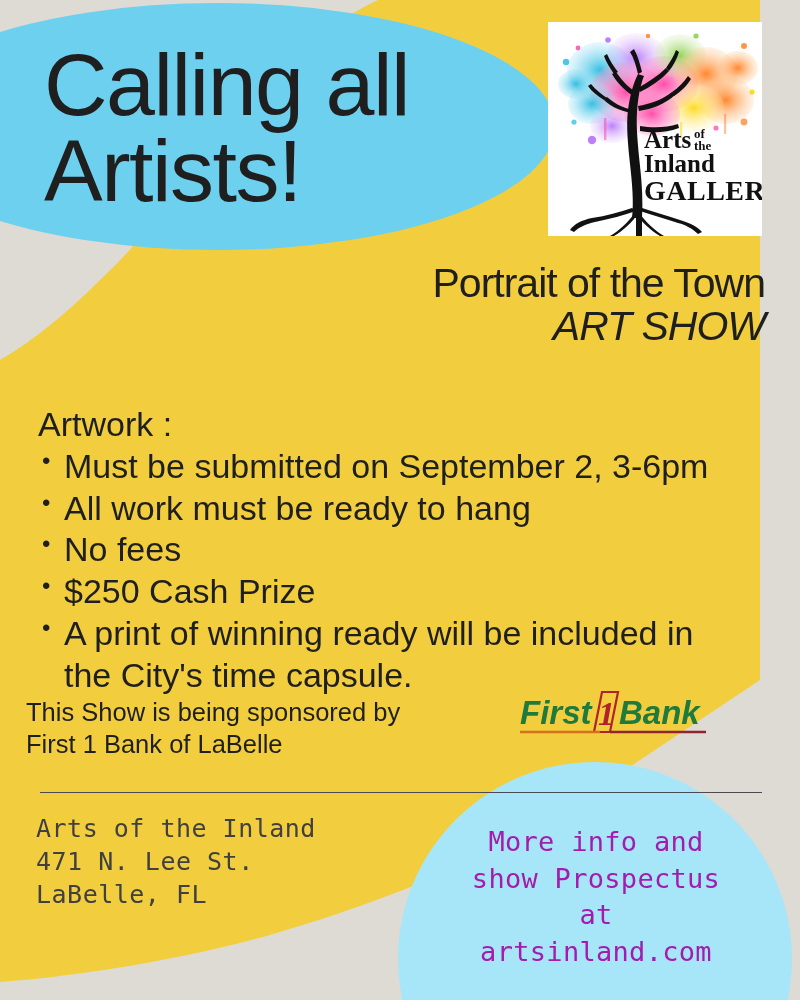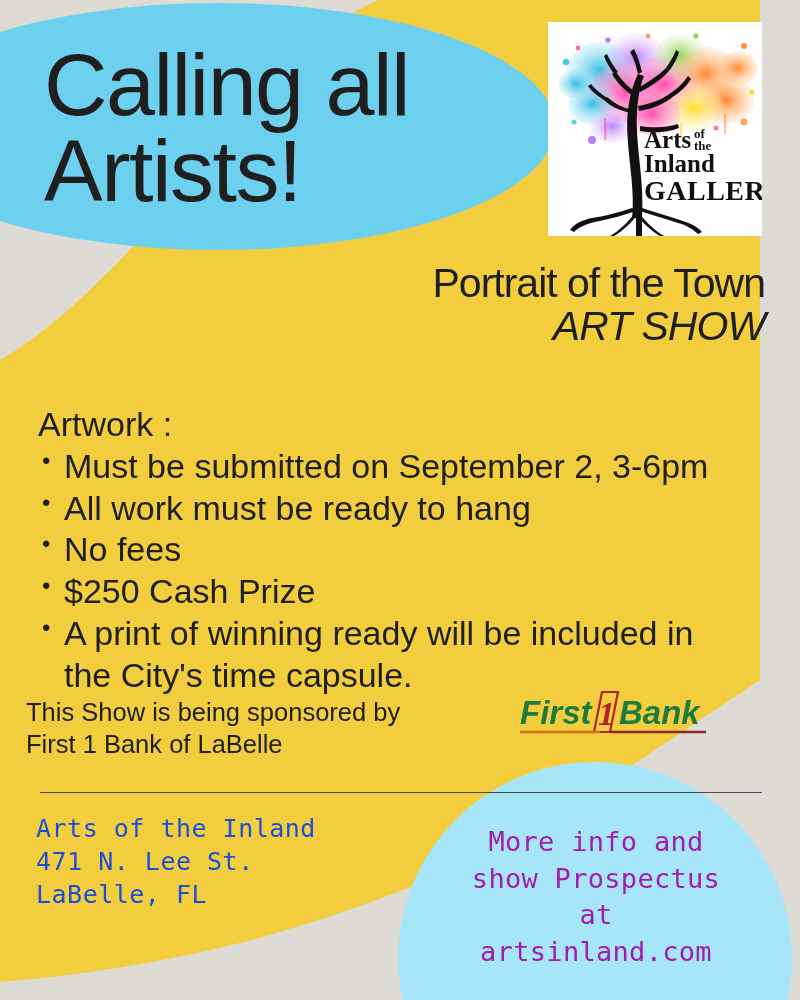--- a/index.html
+++ b/index.html
@@ -144,21 +144,21 @@
     height: 1px;
     background: #4a4a55;
   }
 
   
   #address {
     position: absolute;
     left: 36px;
     top: 812px;
     width: 380px;
-    color: #1d4ed8;
+    color: #404040;
     font-family: "DejaVu Sans Mono", monospace;
     font-size: 25px;
     line-height: 1.32;
     white-space: pre-line;
     letter-spacing: 0.5px;
   }
 
   
   #more-info {
     position: absolute;

